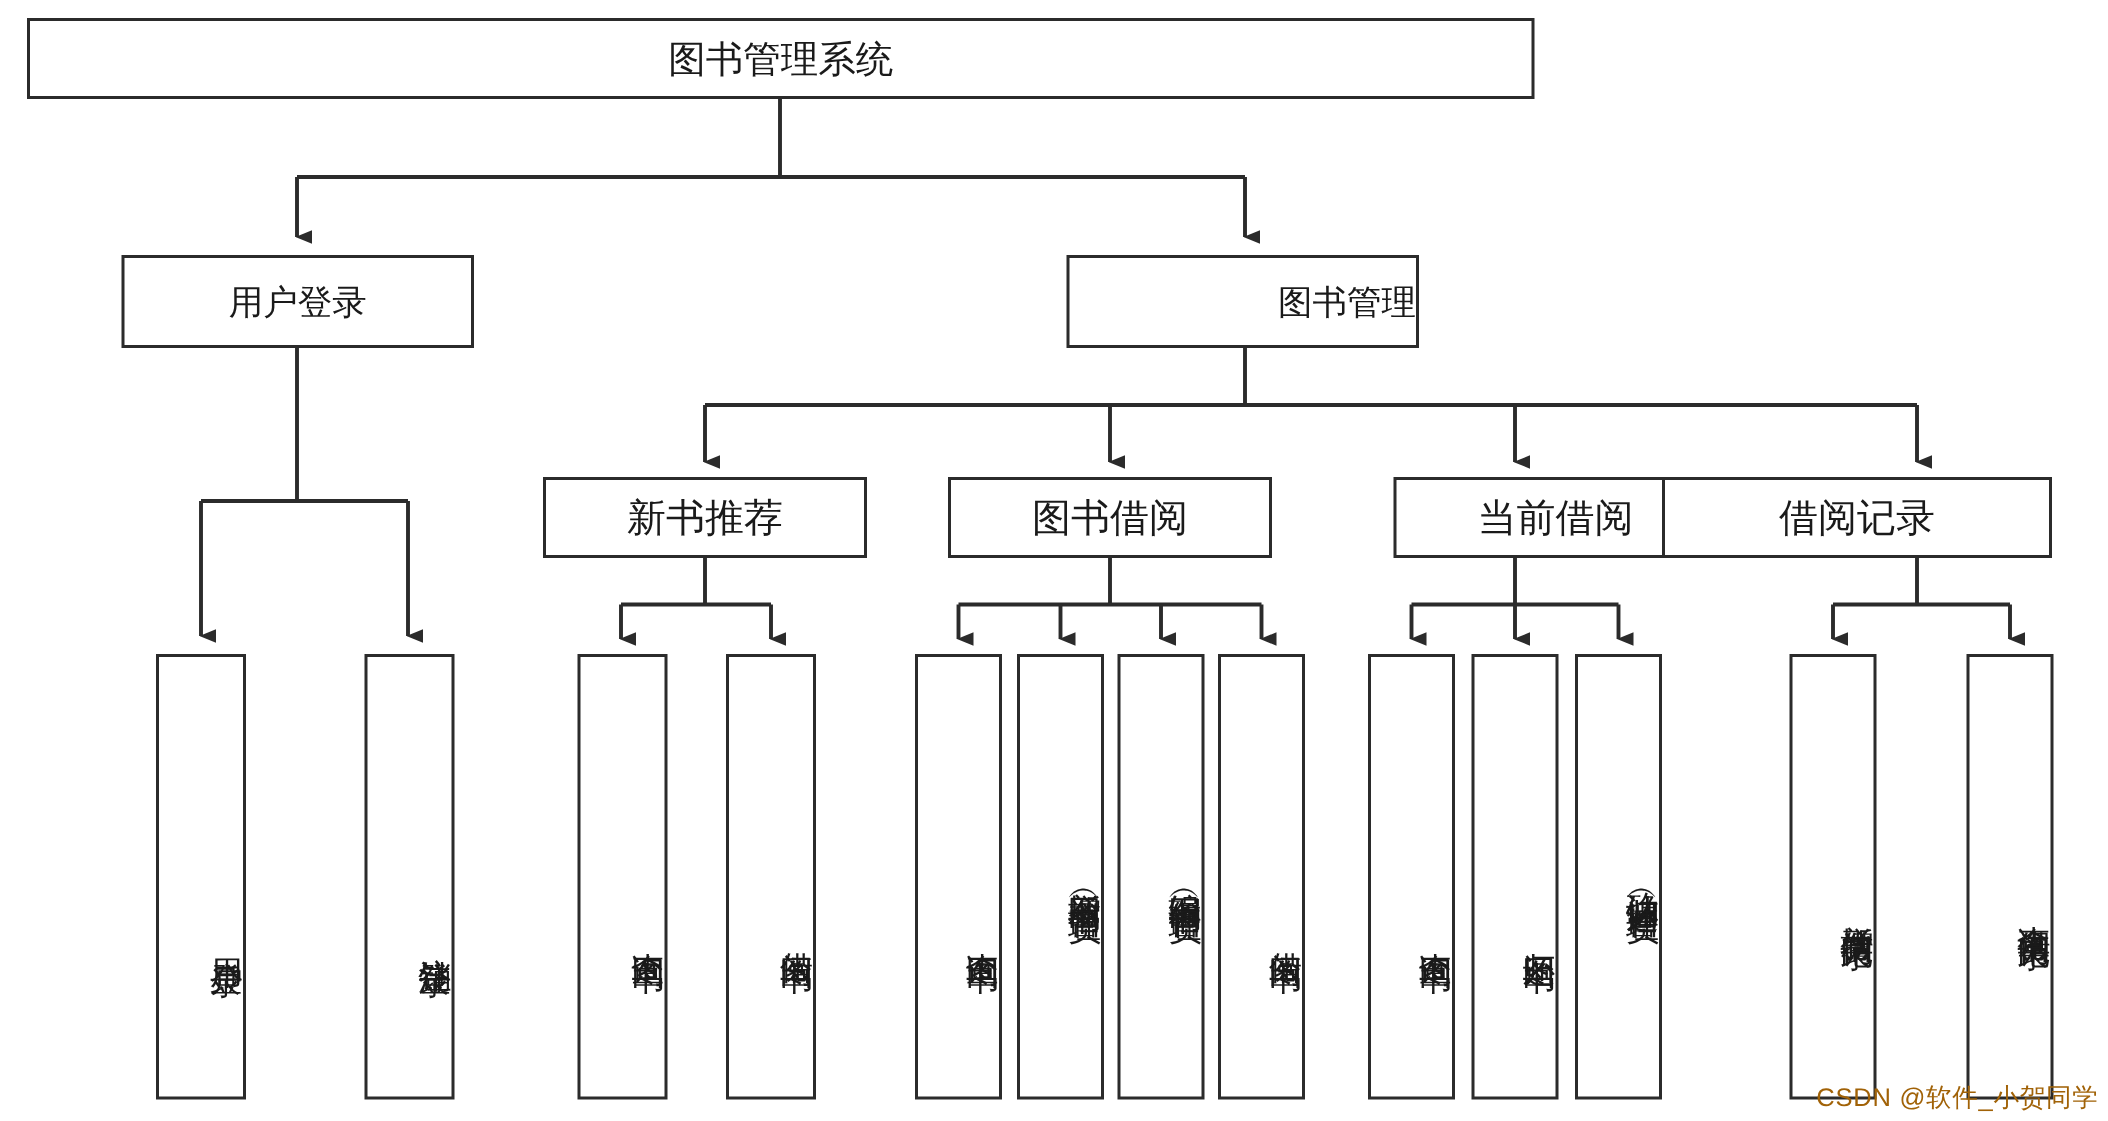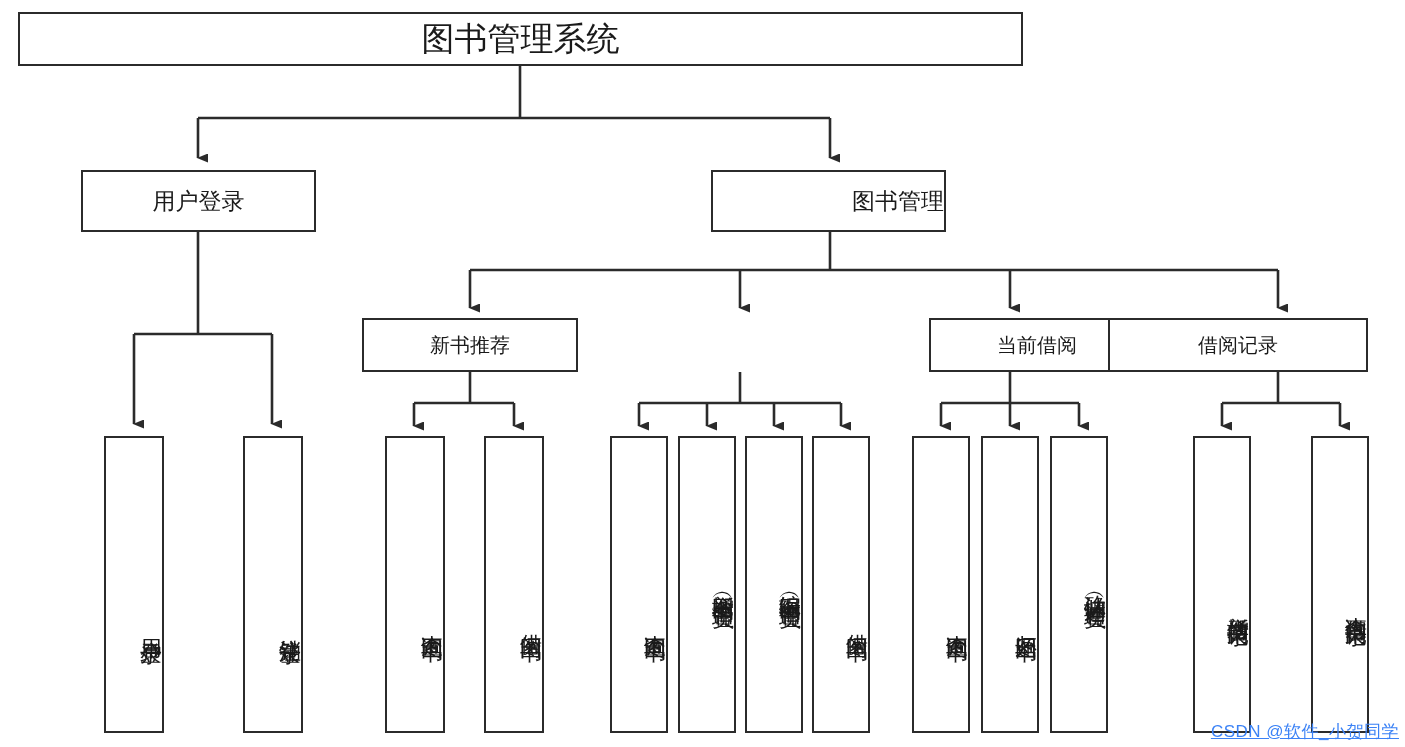--- a/index.html
+++ b/index.html
@@ -30,27 +30,27 @@
     box-sizing: border-box;
     background: #ffffff;
     border: 2.5px solid #2b2b2b;
     display: flex;
     align-items: center;
     justify-content: center;
     color: #1a1a1a;
     z-index: 2;
   }
   .node.root {
-    font-size: 33px;
+    font-size: 25px;
   }
   .node.level2 {
     font-size: 23px;
   }
   .node.level3 {
-    font-size: 20px;
+    font-size: 26px;
   }
   .node.leaf {
     font-size: 22px;
     writing-mode: vertical-rl;
     text-orientation: upright;
     letter-spacing: 2px;
     align-items: flex-start;
     justify-content: center;
     padding-top: 6px;
     line-height: 1.0;
@@ -65,25 +65,24 @@
     white-space: nowrap;
   }
   .node-label {
     white-space: nowrap;
   }
   #watermark {
     position: absolute;
     right: 6px;
     bottom: 4px;
     font-size: 17px;
-    color: #3b82f6;
+    color: #a16207;
     z-index: 5;
     white-space: nowrap;
     letter-spacing: 0.5px;
-    text-decoration: underline;
   }
 </style>
 </head>
 <body>
 
 <div id="diagram-root">
 
   <svg id="diagram-svg" viewBox="0 0 1405 747" xmlns="http://www.w3.org/2000/svg">
     <defs>
       <marker id="arrowhead" markerWidth="9" markerHeight="11" refX="4.5" refY="10" orient="auto" markerUnits="userSpaceOnUse">
@@ -141,20 +140,23 @@
   <div class="node level2" style="left:81px; top:170px; width:235px; height:62px;">
     <span class="node-label">用户登录</span>
   </div>
   <div class="node level2" style="left:711px; top:170px; width:235px; height:62px;justify-content:flex-end;">
     <span class="node-label">图书管理</span>
   </div>
 
   <div class="node level3" style="left:362px; top:318px; width:216px; height:54px;">
     <span class="node-label">新书推荐</span>
   </div>
+  <div class="node level3" style="left:632px; top:318px; width:216px; height:54px;">
+    <span class="node-label">图书借阅</span>
+  </div>
   <div class="node level3" style="left:902px; top:318px; width:216px; height:54px;margin-left:27px;">
     <span class="node-label">当前借阅</span>
   </div>
   <div class="node level3" style="left:1108px; top:318px; width:260px; height:54px;">
     <span class="node-label">借阅记录</span>
   </div>
 
   <div class="node leaf" style="left:104px; top:436px; width:60px; height:297px; padding-top:80px;">
     <span class="leaf-label">用户登录</span>
   </div>

